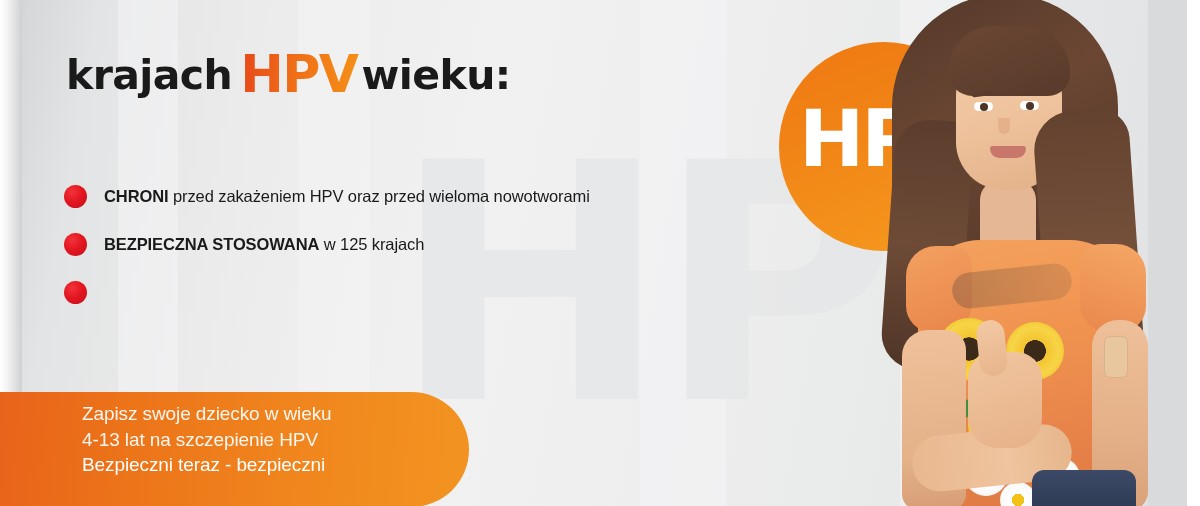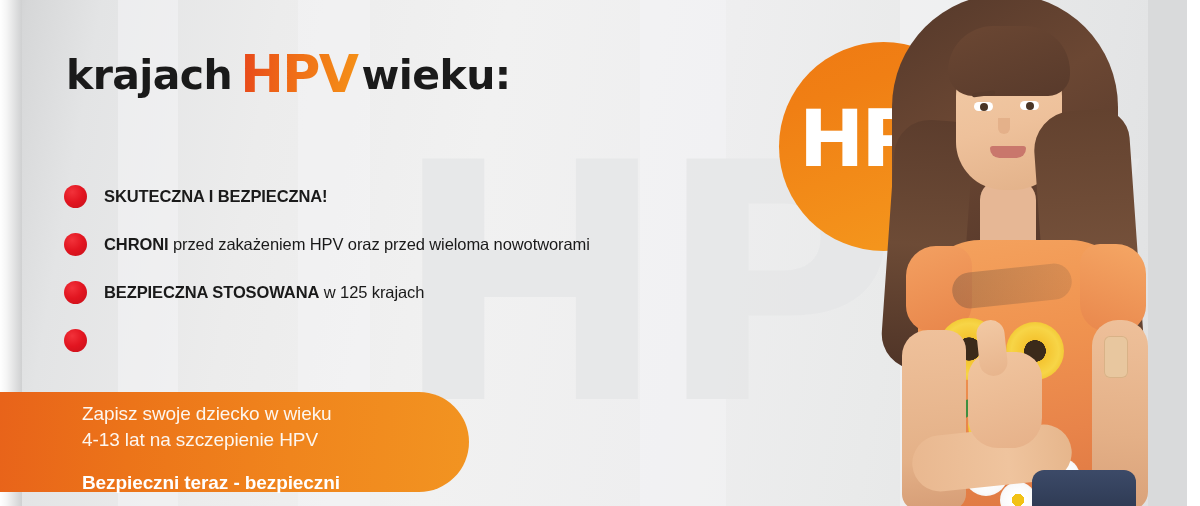--- a/index.html
+++ b/index.html
@@ -66,31 +66,31 @@
     background:radial-gradient(circle at 36% 30%,#f2323a 0%,#e21520 48%,#c6101a 100%);
   }
   .bullet-text{
     margin-left:17px;font-size:16.5px;color:#1a1a1a;letter-spacing:-.1px;
   }
   .bullet-text b{font-weight:700;}
   .bullet-text span{font-weight:400;}
 
   
   .cta{
-    position:absolute;left:0;top:392px;width:469px;height:100px;
+    position:absolute;left:0;top:392px;width:469px;height:115px;
     background:linear-gradient(95deg,#e8631a 0%,#ec7419 28%,#f0851d 62%,#f29421 100%);
     border-top-right-radius:58px;border-bottom-right-radius:58px;
   }
   .cta-text{
     position:absolute;left:82px;top:9px;
     font-size:19px;line-height:25.5px;color:#fdf6ef;letter-spacing:-.1px;
     white-space:nowrap;
   }
   .cta-text .l{display:block;font-weight:400;}
-  .cta-text .b{display:block;font-weight:700;color:#ffffff;margin-top:18px;}
+  .cta-text .b{display:block;font-weight:400;color:#ffffff;}
 
   
   .logo-circle{
     position:absolute;left:779px;top:42px;width:209px;height:209px;border-radius:50%;
     background:linear-gradient(160deg,#ef7a13 0%,#f07f14 25%,#f28a18 55%,#f59a1e 100%);
   }
   .logo-circle .logo-txt{
     position:absolute;left:20px;top:58px;
     font-size:78px;line-height:78px;font-weight:800;letter-spacing:-3px;
     color:#ffffff;font-family:"DejaVu Sans","Liberation Sans",sans-serif;
@@ -218,24 +218,20 @@
   <div class="bg-rightstrip"></div>
   <div class="bg-leftedge"></div>
 
   <div class="watermark">HPV</div>
 
   <h1 class="heading">
     <span class="line"><span>krajach</span><span class="hpv-inline">HPV</span><span>wieku:</span></span>
   </h1>
 
   <ul class="bullets" style="list-style:none;margin:0;padding:0;">
-    <li class="bullet-row">
-      <span class="dot"></span>
-      <span class="bullet-text"><b>SKUTECZNA I BEZPIECZNA!</b><span></span></span>
-    </li>
     <li class="bullet-row">
       <span class="dot"></span>
       <span class="bullet-text"><b>CHRONI</b><span> przed zakażeniem HPV oraz przed wieloma nowotworami</span></span>
     </li>
     <li class="bullet-row">
       <span class="dot"></span>
       <span class="bullet-text"><b>BEZPIECZNA STOSOWANA</b><span> w 125 krajach</span></span>
     </li>
     <li class="bullet-row">
       <span class="dot"></span>

